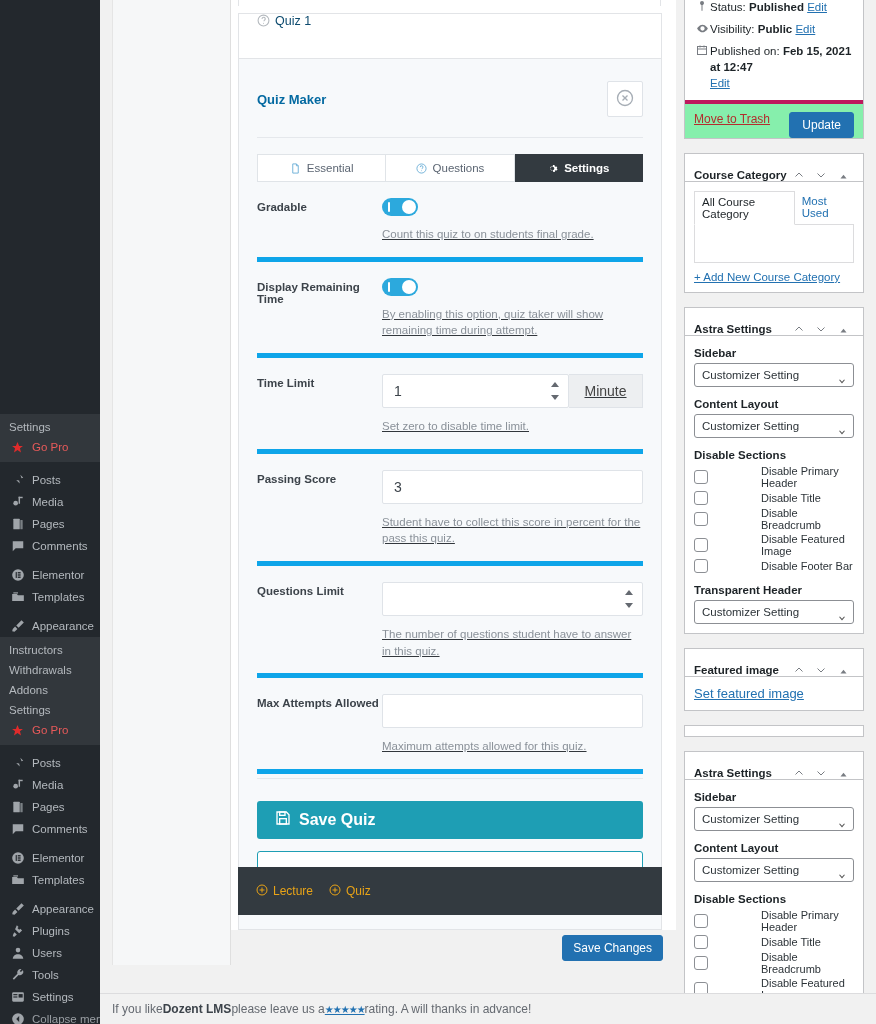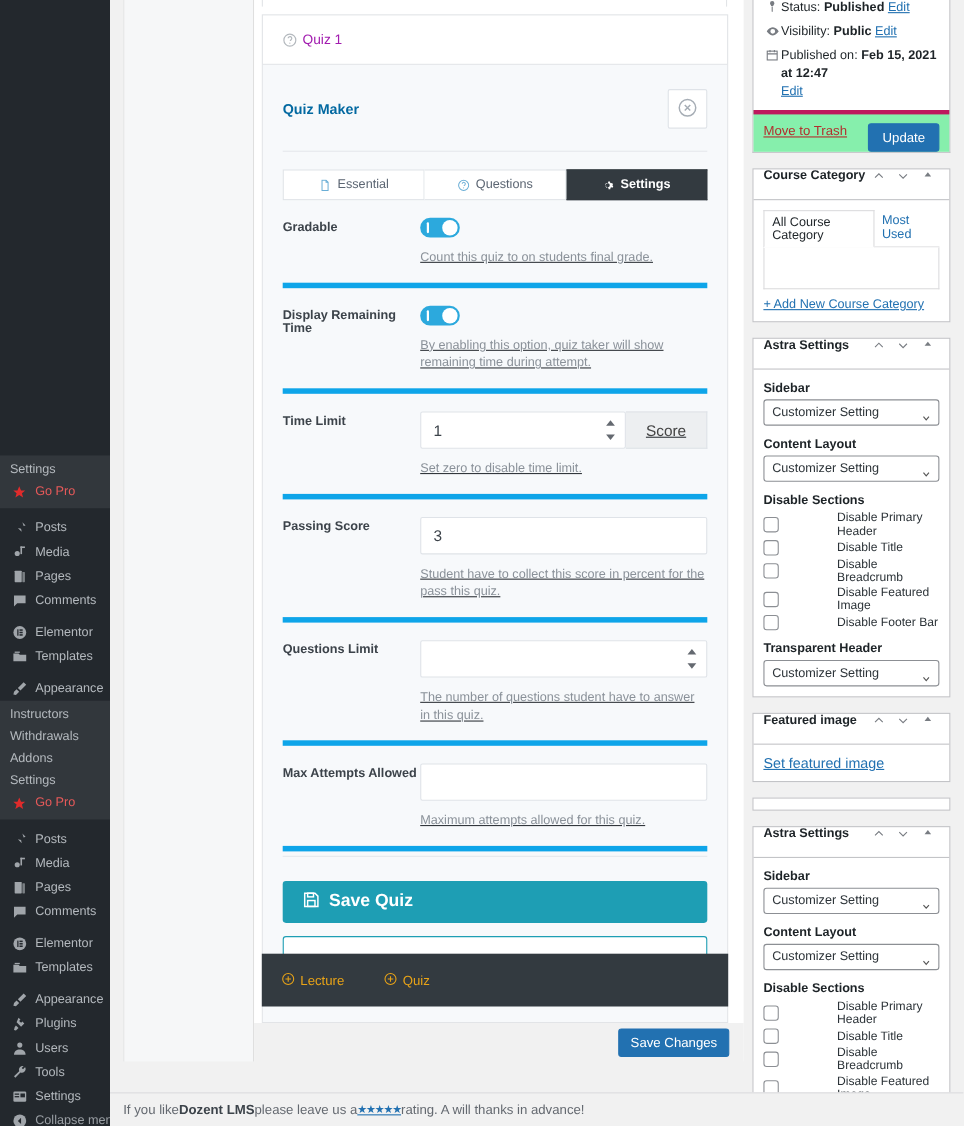--- a/index.html
+++ b/index.html
@@ -72,24 +72,24 @@
     background:#fff; border:1px solid #e2e4e7; border-bottom:none;
   }
 
   .quiz-card {
     position:absolute; left:7px; top:13px; width:424px;
     background:#fff;
     border:1px solid #e2e4e7;
   }
   .quiz-title-row {
     height: 45px;
-    display:flex; align-items:center;
+    display:flex; 
     padding: 0 18px;
     border-bottom:1px solid #e2e4e7;
-    color:#a21caf; font-size:12.5px;
+    color:#0c4a6e; font-size:12.5px;
   }
   .quiz-title-row .qicon { margin-right:5px; color:#b4b9be; display:flex; }
 
   .quiz-body { background:#f7f9fb; padding: 0 18px 26px 18px; }
   .qm-head {
     display:flex; align-items:center; justify-content:space-between;
     padding: 22px 0 20px 0;
     border-bottom:1px solid #e5e8ec;
   }
   .qm-head h2 { margin:0; font-size:13px; font-weight:bold; color:#0369a1; }
@@ -176,21 +176,21 @@
   .btn-cancel {
     background:#fff; color:#3c434a; border:1px solid #1e9eb4;
     height:52px; padding: 0 18px; border-radius:3px;
     font-size:16px; cursor:pointer;
     font-family:"Liberation Sans", sans-serif;
   }
 
   .add-bar {
     position:absolute; left:7px; top:867px; width:424px; height:48px;
     background:#333a40;
-    display:flex; align-items:center; gap:36px;
+    display:flex; align-items:center; gap:16px;
     padding: 0 18px;
   }
   .add-link {
     color:#e8a317; font-size:12px; display:flex; align-items:center; gap:5px;
     cursor:pointer; text-decoration:none;
   }
 
   .save-bar {
     position:absolute; left:0; top:930px; width:445px; height:36px;
     background:#f1f1f1;
@@ -203,21 +203,21 @@
     font-size:12px; cursor:pointer;
     font-family:"Liberation Sans", sans-serif;
   }
 
   
   #rightbar {
     position:absolute; left:684px; top:0; width:180px;
   }
   .box { background:#fff; border:1px solid #c3c4c7; margin-bottom:14px; }
   .box-head {
-    display:flex; align-items:flex-start;
+    display:flex; align-items:flex-end;
     height:28px; padding: 0 9px;
     border-bottom:1px solid #c3c4c7;
   }
   .box-head .bh-title { flex:1; font-size:11.5px; font-weight:bold; color:#1d2327; }
   .box-head .bh-btn { width:22px; text-align:center; color:#787c82; cursor:pointer; display:flex; align-items:center; justify-content:center; }
   .box-body { padding: 9px; }
 
   .pub-rows { padding: 0 9px 6px 9px; }
   .pub-row { display:flex; align-items:flex-start; font-size:11.5px; color:#1d2327; padding: 3px 0; line-height:16px; }
   .pub-row .pr-ico { width:16px; flex:0 0 16px; color:#787c82; display:flex; align-items:center; justify-content:center; padding-top:1px;}
@@ -593,21 +593,21 @@
         <div class="flabel">Time Limit</div>
         <div class="fctrl">
           <div class="time-group">
             <div class="num-wrap">
               <input class="inp" type="text" value="1" style="">
               <span class="spin">
                   <i class="up"></i>
                   <i class="dn"></i>
                 </span>
             </div>
-            <div class="time-unit">Score</div>
+            <div class="time-unit">Minute</div>
           </div>
           <div class="fhelp">Set zero to disable time limit.</div>
         </div>
       </div>
 
       <div class="frow">
         <div class="flabel">Passing Score</div>
         <div class="fctrl">
           <input class="inp" type="text" value="3" style="">
           <div class="fhelp">Student have to collect this score in percent for the pass this quiz.</div>

